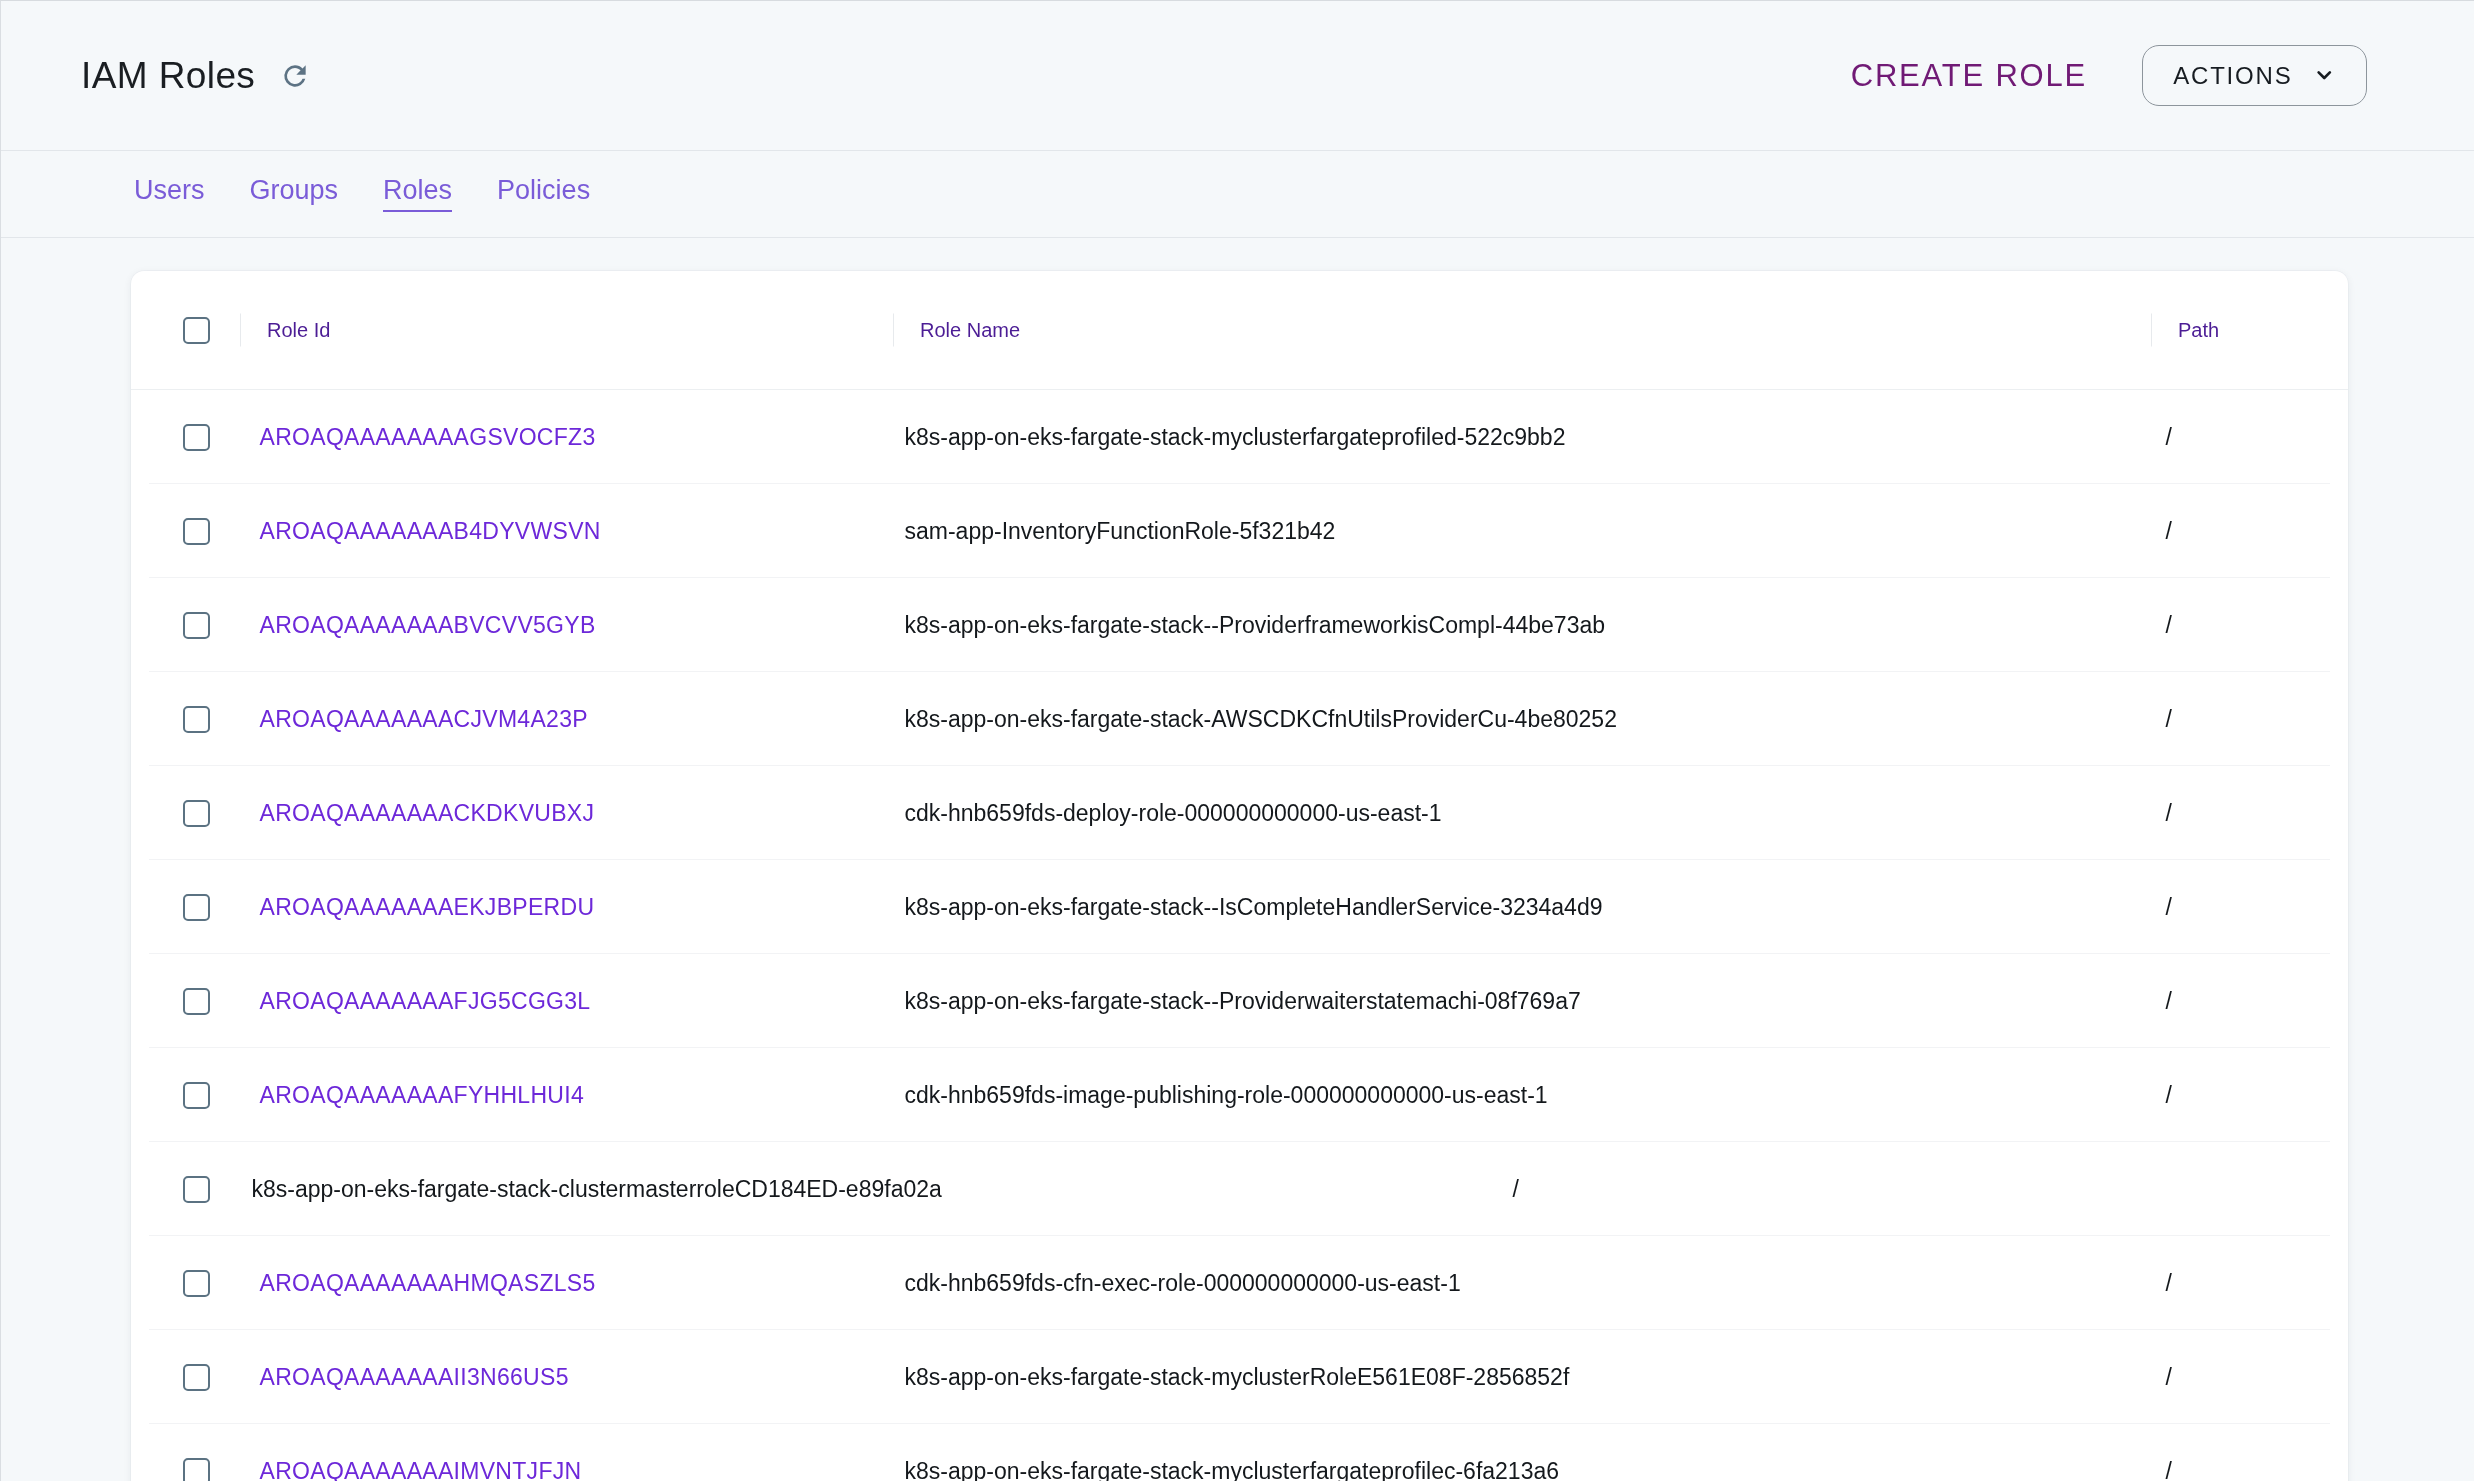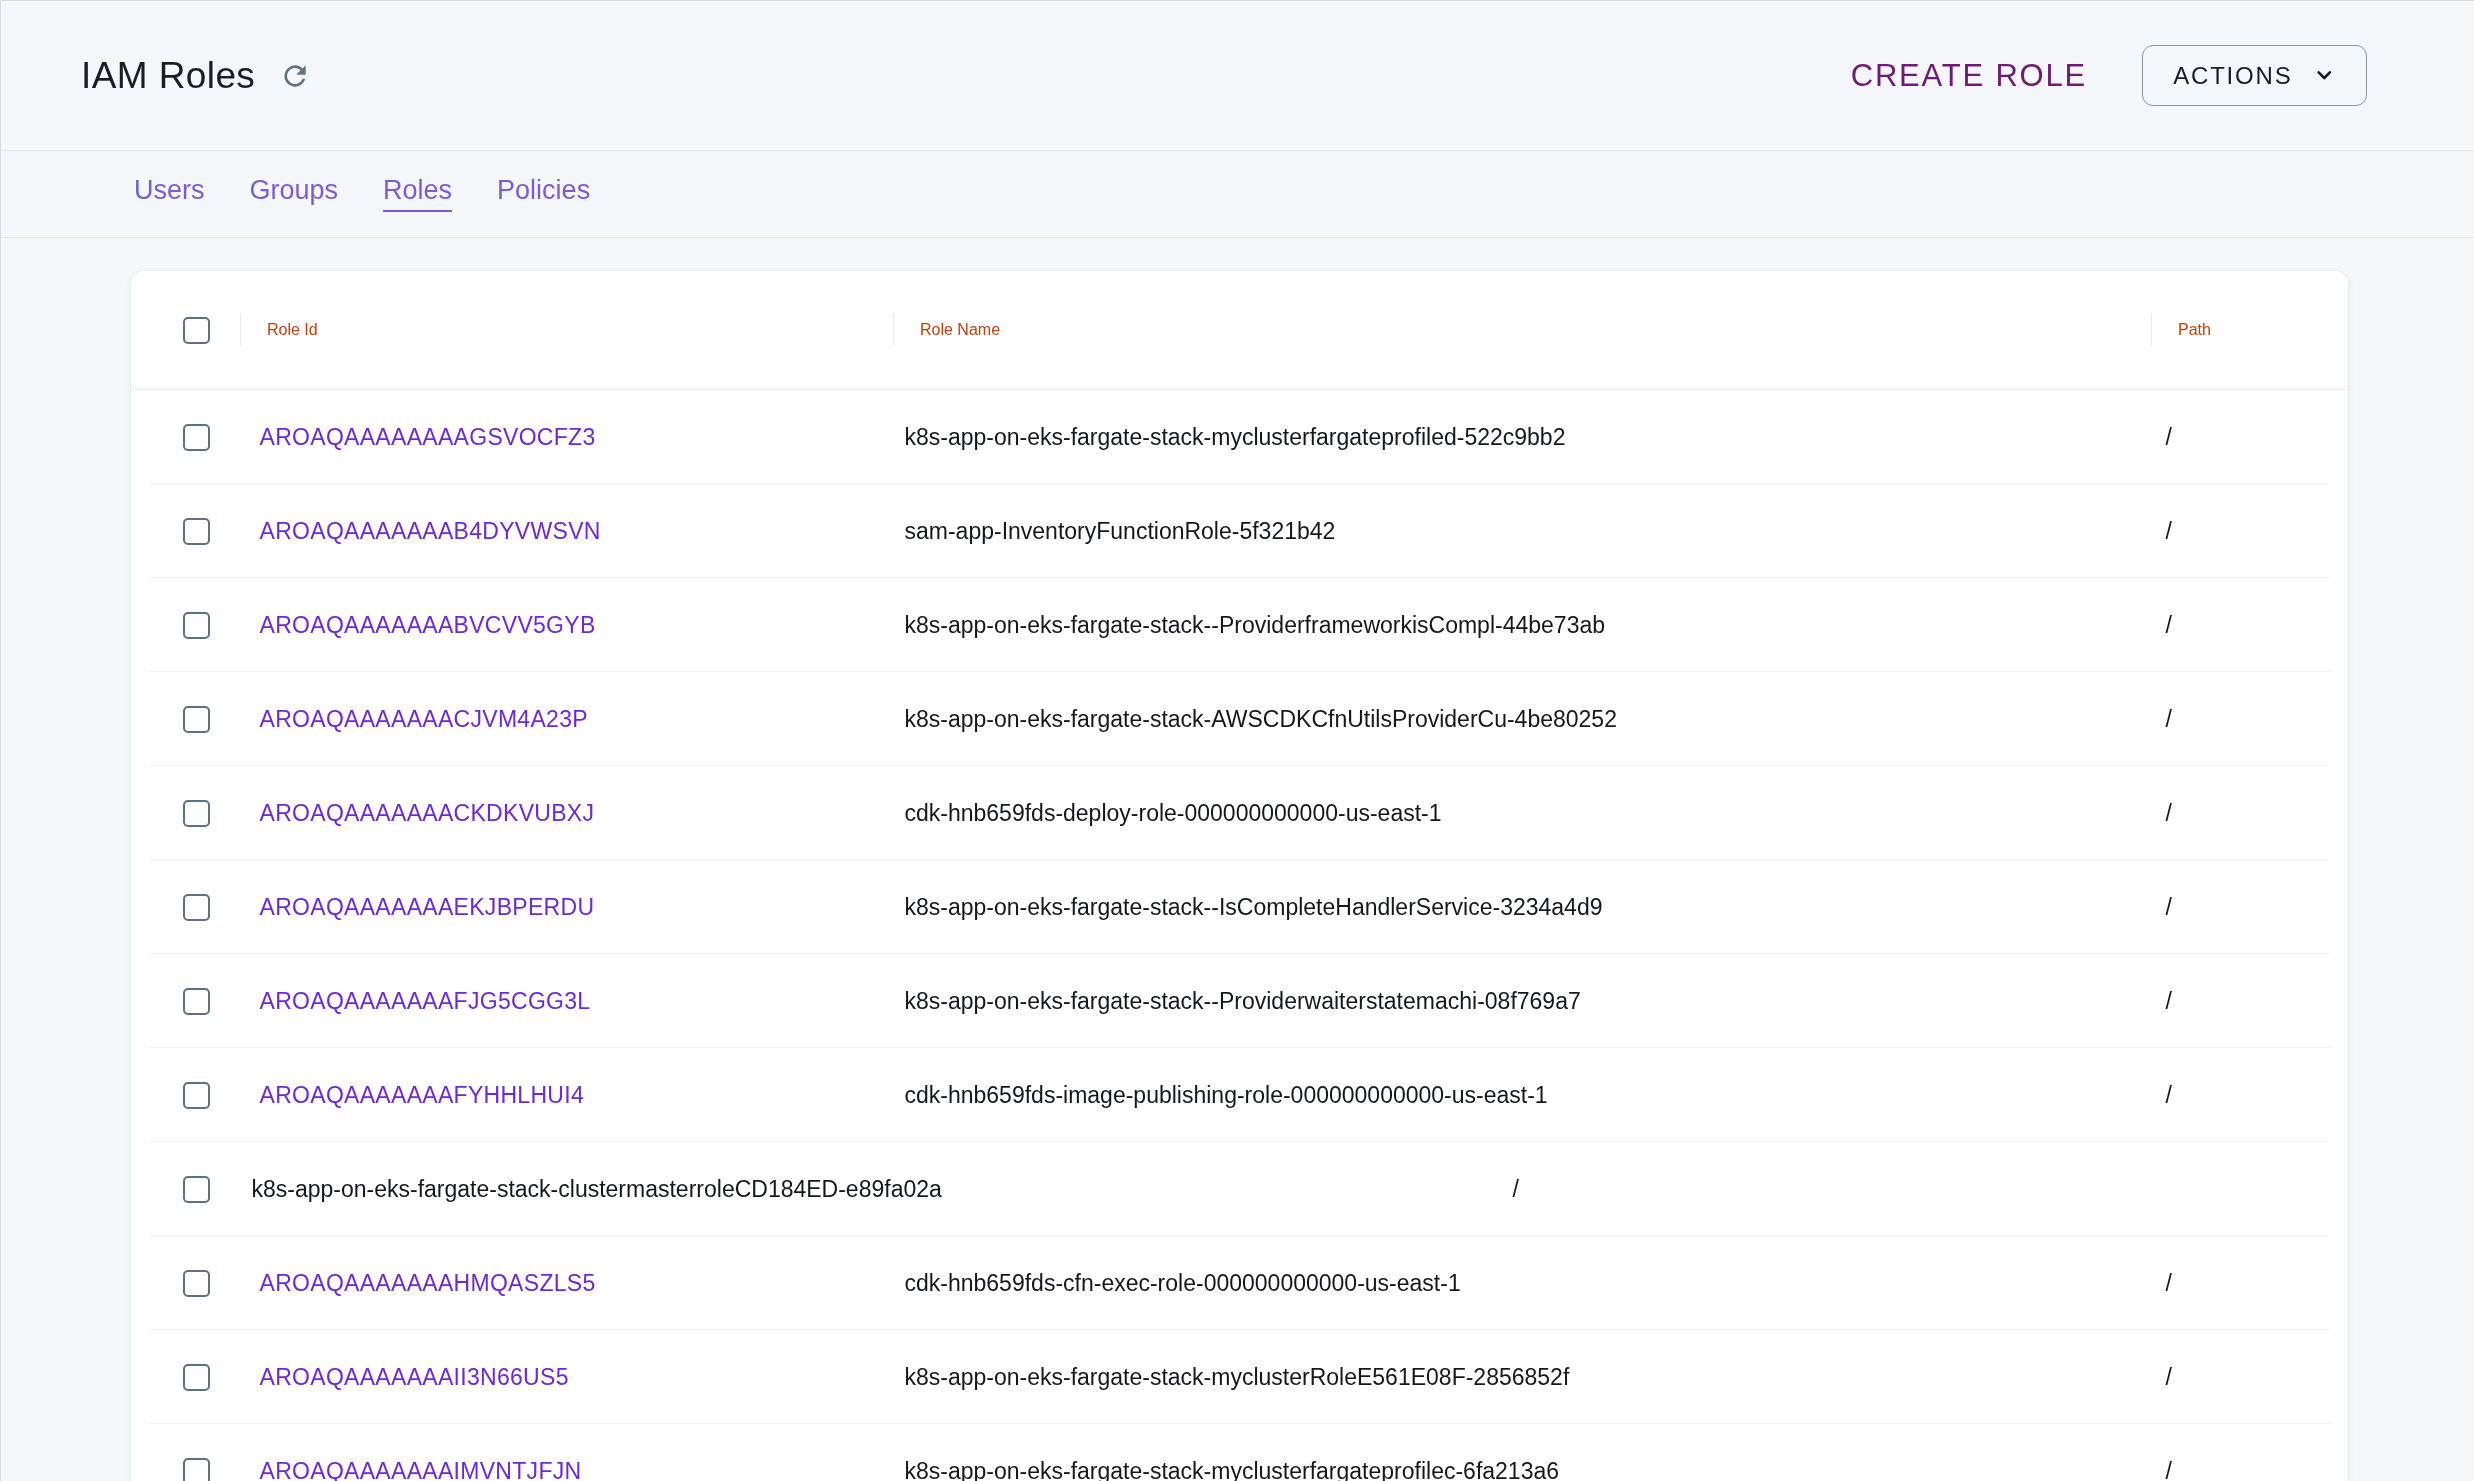--- a/index.html
+++ b/index.html
@@ -11,34 +11,34 @@
   
   .topbar{height:149px;display:flex;align-items:center;
           padding:0 108px 0 80px;box-sizing:border-box;}
   .page-title{font-size:37px;font-weight:400;color:#1a1e22;letter-spacing:0.4px;}
   .refresh-btn{margin-left:21.6px;width:37px;height:37px;border:none;background:transparent;
                display:flex;align-items:center;justify-content:center;cursor:pointer;padding:0;}
   .top-actions{margin-left:auto;display:flex;align-items:center;gap:48px;}
   .create-role{border:none;background:transparent;font-family:inherit;cursor:pointer;
                font-size:31px;letter-spacing:1.8px;font-weight:500;color:#701a75;padding:0 7.2px;}
   .actions-btn{display:flex;align-items:center;gap:19px;height:61px;padding:0 30px;
-               border:1.4px solid #8d959c;border-radius:11px;background:transparent;cursor:pointer;
+               border:1.4px solid #8d959c;border-radius:17px;background:transparent;cursor:pointer;
                font-family:inherit;font-size:24px;letter-spacing:1.8px;font-weight:500;color:#171c21;}
 
   
   .tabbar{height:88px;border-top:0.7px solid #e2e6ea;border-bottom:0.7px solid #e2e6ea;
           display:flex;align-items:center;padding-left:133px;gap:45px;box-sizing:border-box;}
   .tab{font-size:27px;color:#7a5cd8;text-decoration:none;cursor:pointer;
        padding-bottom:3.6px;border-bottom:2.9px solid transparent;line-height:1.1;}
   .tab.active{border-bottom-color:#7a5cd8;}
 
   
   .card{position:absolute;left:130px;top:270px;width:2217px;height:1297px;background:#ffffff;
         border-radius:13px;box-shadow:0 2.2px 8.6px rgba(25,39,55,.07),0 0 0 0.7px rgba(25,39,55,.03);}
-  .thead{display:flex;align-items:center;height:118px;font-size:16px;color:#c2410c;
+  .thead{display:flex;align-items:center;height:118px;font-size:20px;color:#4c1d95;
          border-bottom:0.7px solid #eceff1;}
   .col{box-sizing:border-box;}
   .col-check{width:109px;flex:none;display:flex;align-items:center;padding-left:52px;}
   .col-id{width:653px;flex:none;}
   .col-name{width:1239px;flex:none;}
   .col-path{flex:1;margin-left:19px;}
   .thead .col-id,.thead .col-name,.thead .col-path{padding-left:27px;position:relative;}
   .thead .col-id::before,.thead .col-name::before,.thead .col-path::before{
         content:"";position:absolute;left:0;top:50%;transform:translateY(-50%);
         width:1.4px;height:33px;background:#e7eaed;}

